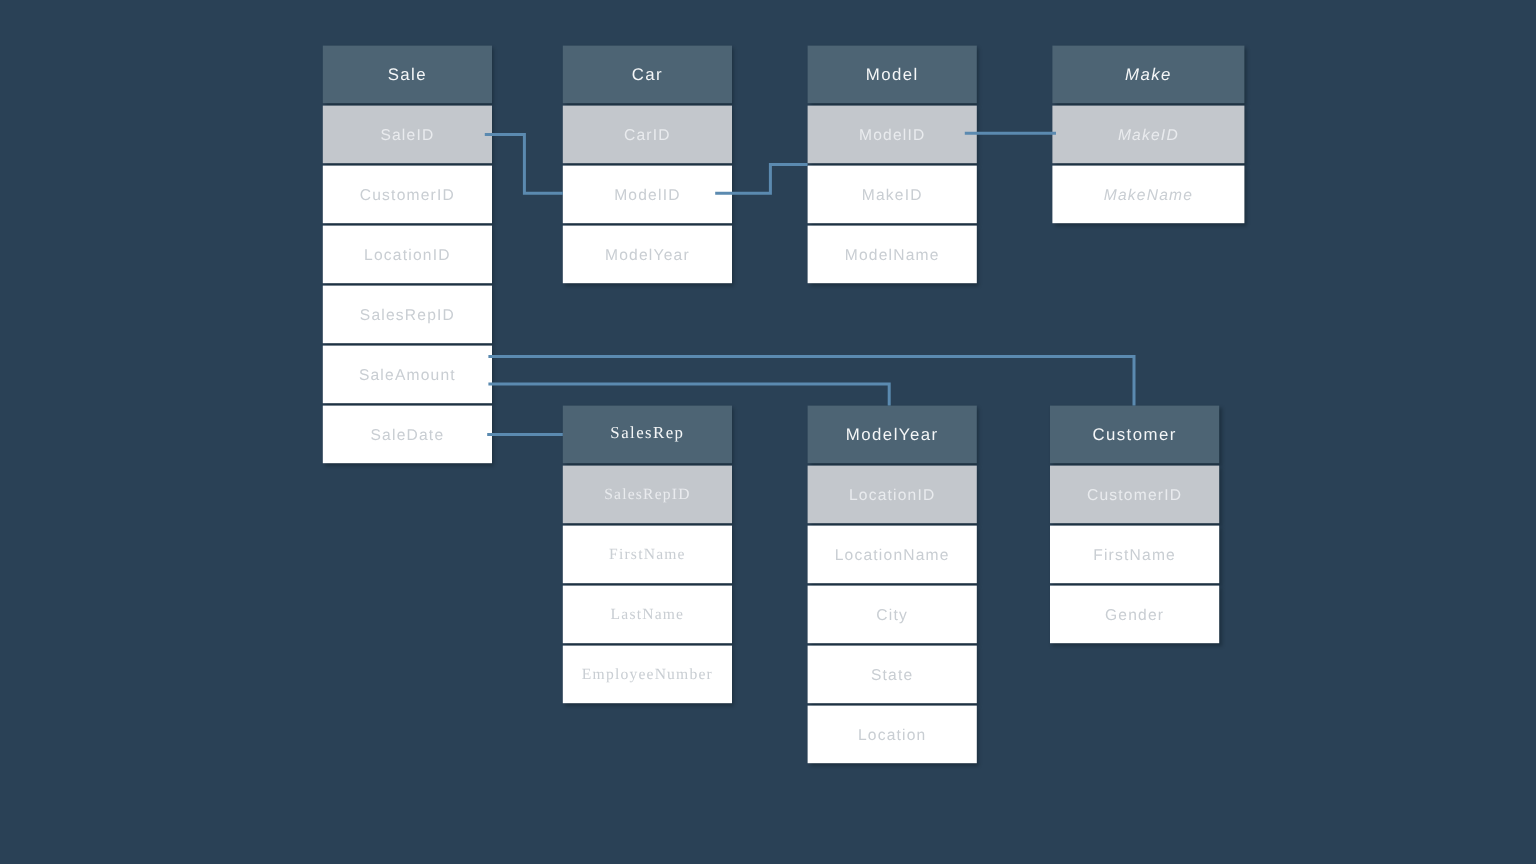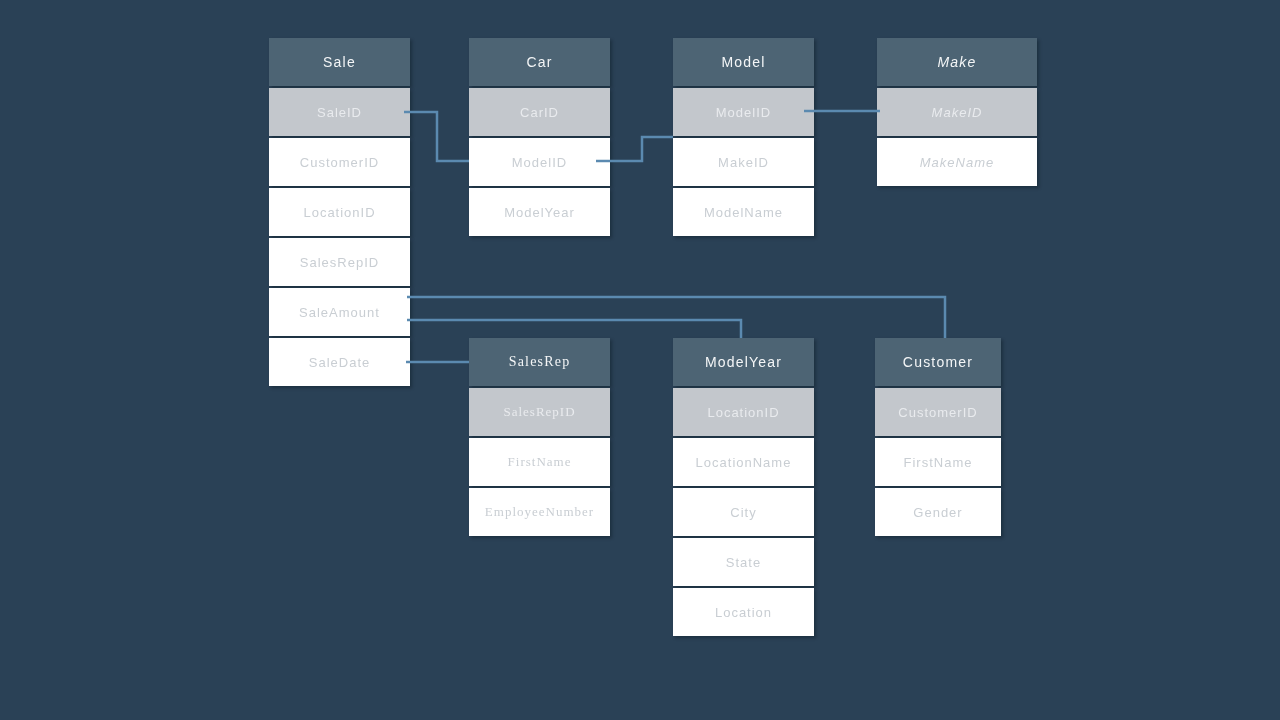--- a/index.html
+++ b/index.html
@@ -65,30 +65,31 @@
       </div>
       <div class="tbl" style="left: 877px; top: 38px; width: 160px; font-style: italic;">
         <div class="hdr">Make</div>
         <div class="row key">MakeID</div>
         <div class="row">MakeName</div>
       </div>
       <div class="tbl" style="left: 469px; top: 338px; width: 141px; font-family: Liberation Serif, serif;">
         <div class="hdr">SalesRep</div>
         <div class="row key">SalesRepID</div>
         <div class="row">FirstName</div>
+        <div class="row">LastName</div>
         <div class="row">EmployeeNumber</div>
       </div>
       <div class="tbl" style="left: 673px; top: 338px; width: 141px;">
         <div class="hdr">ModelYear</div>
         <div class="row key">LocationID</div>
         <div class="row">LocationName</div>
         <div class="row">City</div>
         <div class="row">State</div>
         <div class="row">Location</div>
       </div>
-      <div class="tbl" style="left: 875px; top: 338px; width: 126px;">
+      <div class="tbl" style="left: 875px; top: 338px; width: 141px;">
         <div class="hdr">Customer</div>
         <div class="row key">CustomerID</div>
         <div class="row">FirstName</div>
         <div class="row">Gender</div>
       </div>
     </div>
 </div>
 
 </body></html>

